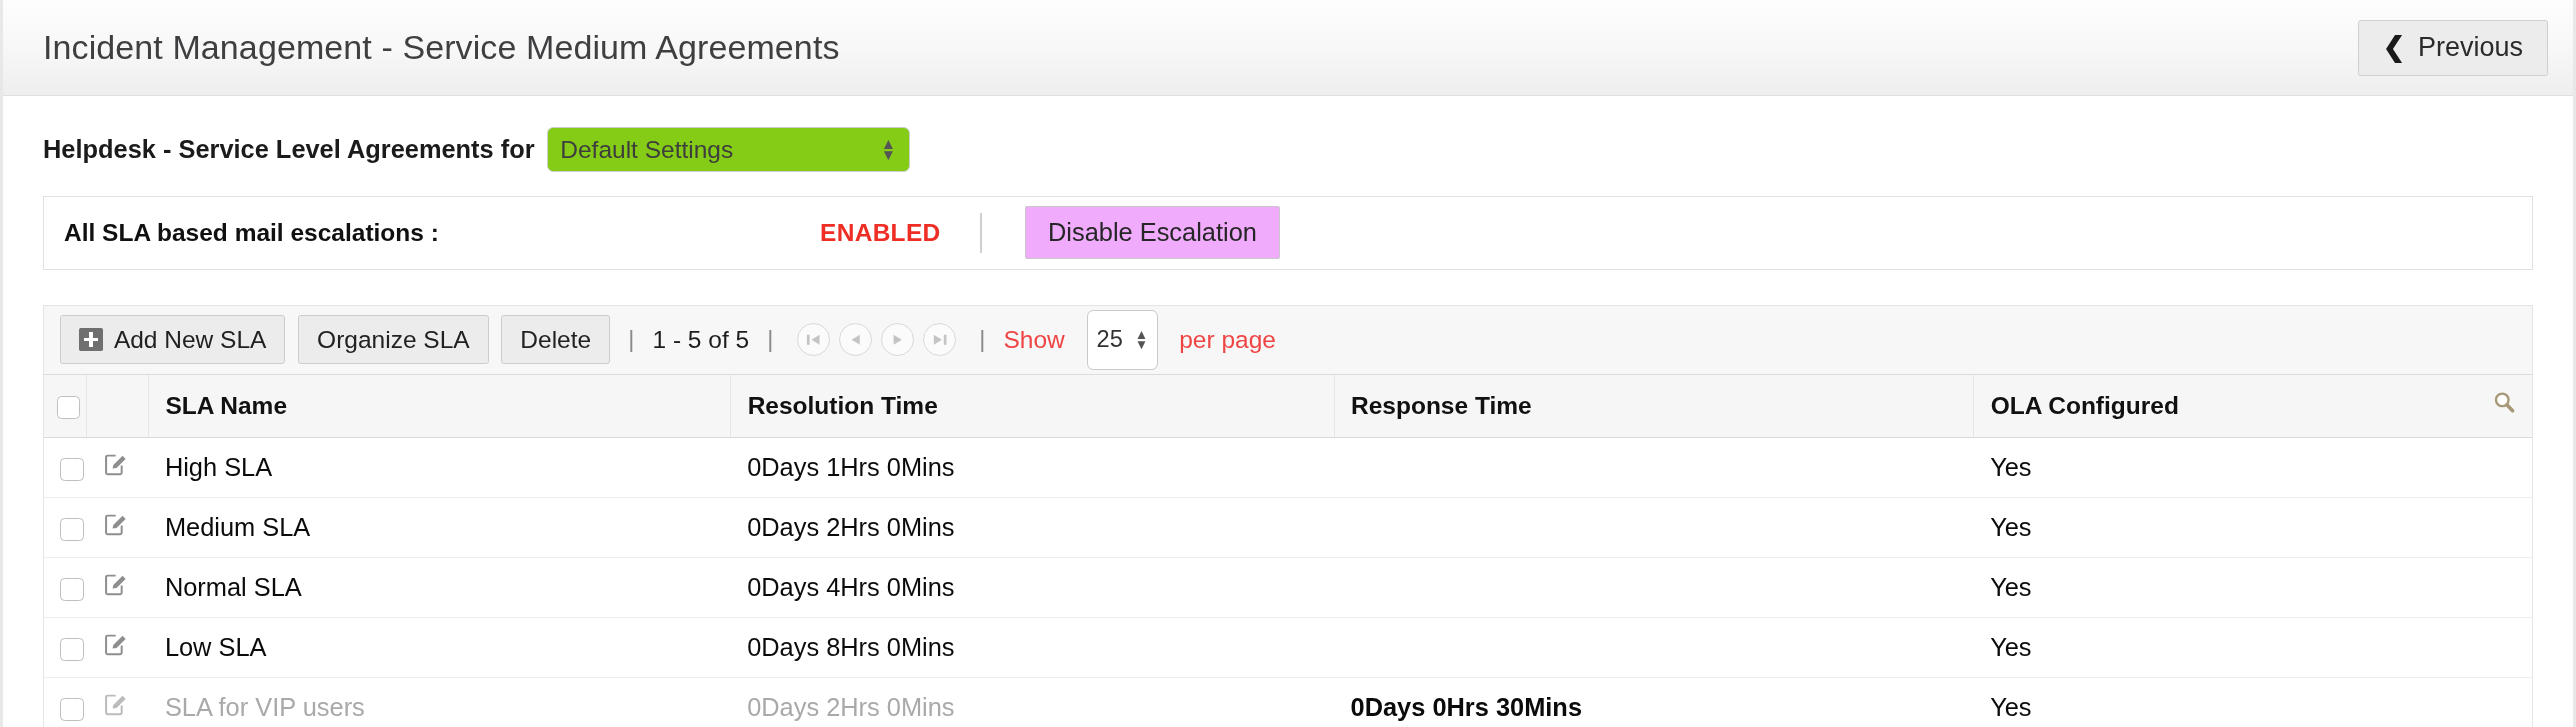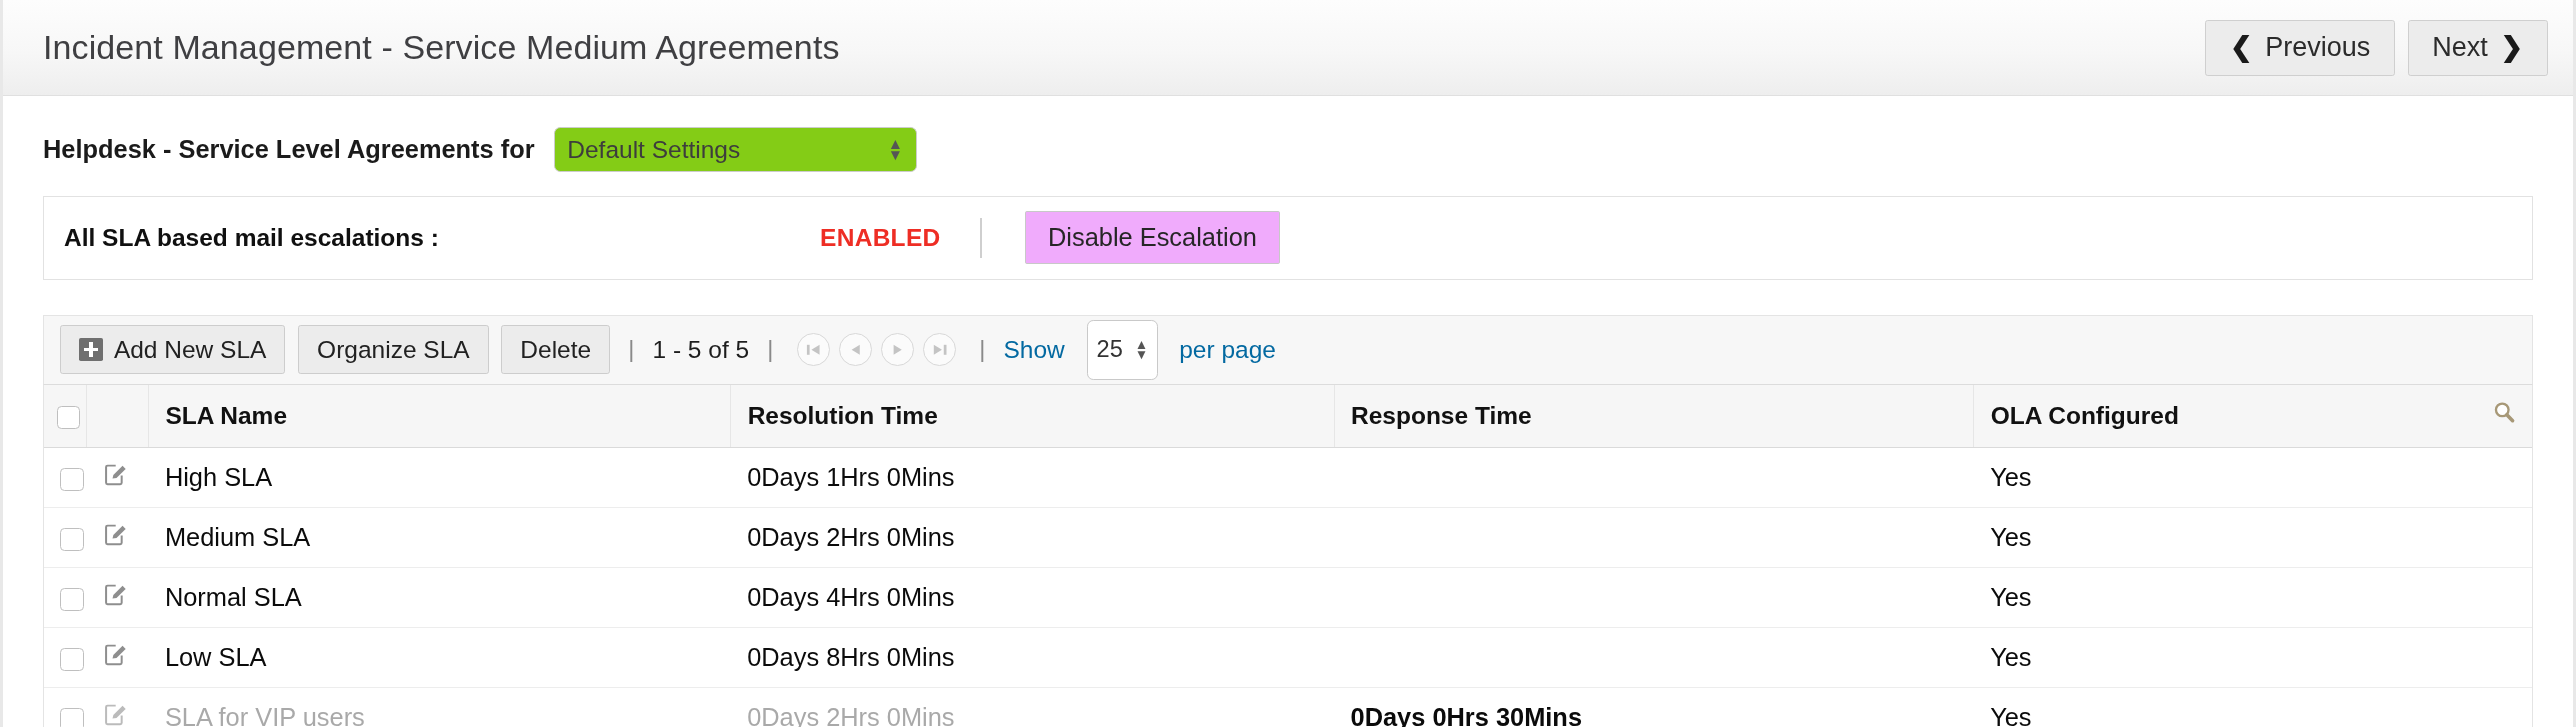--- a/index.html
+++ b/index.html
@@ -56,21 +56,21 @@
     cursor: pointer;
     white-space: nowrap;
   }
   .chev { font-size: 27px; line-height: 1; font-weight: 700; color:#1a1a1a; }
 
   
   .settings-row {
     display: flex;
     align-items: center;
     padding: 31px 0 23.6px 40px;
-    gap: 19px;
+    gap: 12px;
   }
   .settings-label {
     font-size: 25.4px;
     font-weight: 700;
     color: #1b1b1b;
     white-space: nowrap;
   }
   .settings-select {
     width: 363px;
     height: 45px;
@@ -93,21 +93,21 @@
     display: flex; flex-direction: column;
     gap: 2.7px; line-height: 0.6;
     font-size: 15.4px; color: #555;
   }
 
   
   .escalation-box {
     margin: 0 40px 0 40px;
     border: 1.8px solid #e2e2e2;
     background: #ffffff;
-    height: 84px;
+    height: 74px;
     display: flex;
     align-items: center;
     padding: 0 22px 0 20px;
     position: relative;
   }
   .esc-label {
     font-size: 24.5px; font-weight: 700; color: #101010;
     white-space: nowrap;
   }
   .esc-status {
@@ -194,21 +194,21 @@
     border: 1.8px solid #d8d8d8;
     background: #fbfbfb;
     display: flex; align-items: center; justify-content: center;
     color: #c4c4c4;
     font-size: 14.5px;
     line-height: 1;
     cursor: default;
     flex: none;
   }
   .pg-btn svg { display: block; }
-  .show-label, .perpage-label { font-size: 24.5px; color: #0369a1; white-space: nowrap; }
+  .show-label, .perpage-label { font-size: 24.5px; color: #ef4444; white-space: nowrap; }
   .show-select {
     width: 71px; height: 60px;
     border: 1.8px solid #c9c9c9;
     border-radius: 6.3px;
     background: #ffffff;
     font-size: 23.6px; color: #333;
     display: flex; align-items: center;
     padding-left: 9px;
     position: relative;
     margin: 0 9px;
@@ -291,24 +291,20 @@
 <body>
 
 <div id="page">
 
   <div class="titlebar">
     <div class="page-title">Incident Management - Service Medium Agreements</div>
     <div class="nav-buttons">
       <button class="nav-btn">
         <span class="chev">❮</span>
         <span>Previous</span>
-      </button>
-      <button class="nav-btn">
-        <span>Next</span>
-        <span class="chev">❯</span>
       </button>
     </div>
   </div>
 
   <div class="settings-row">
     <div class="settings-label">Helpdesk - Service Level Agreements for</div>
     <div class="settings-select">
       <span>Default Settings</span>
       <span class="sel-arrows">
         <span>▲</span>

